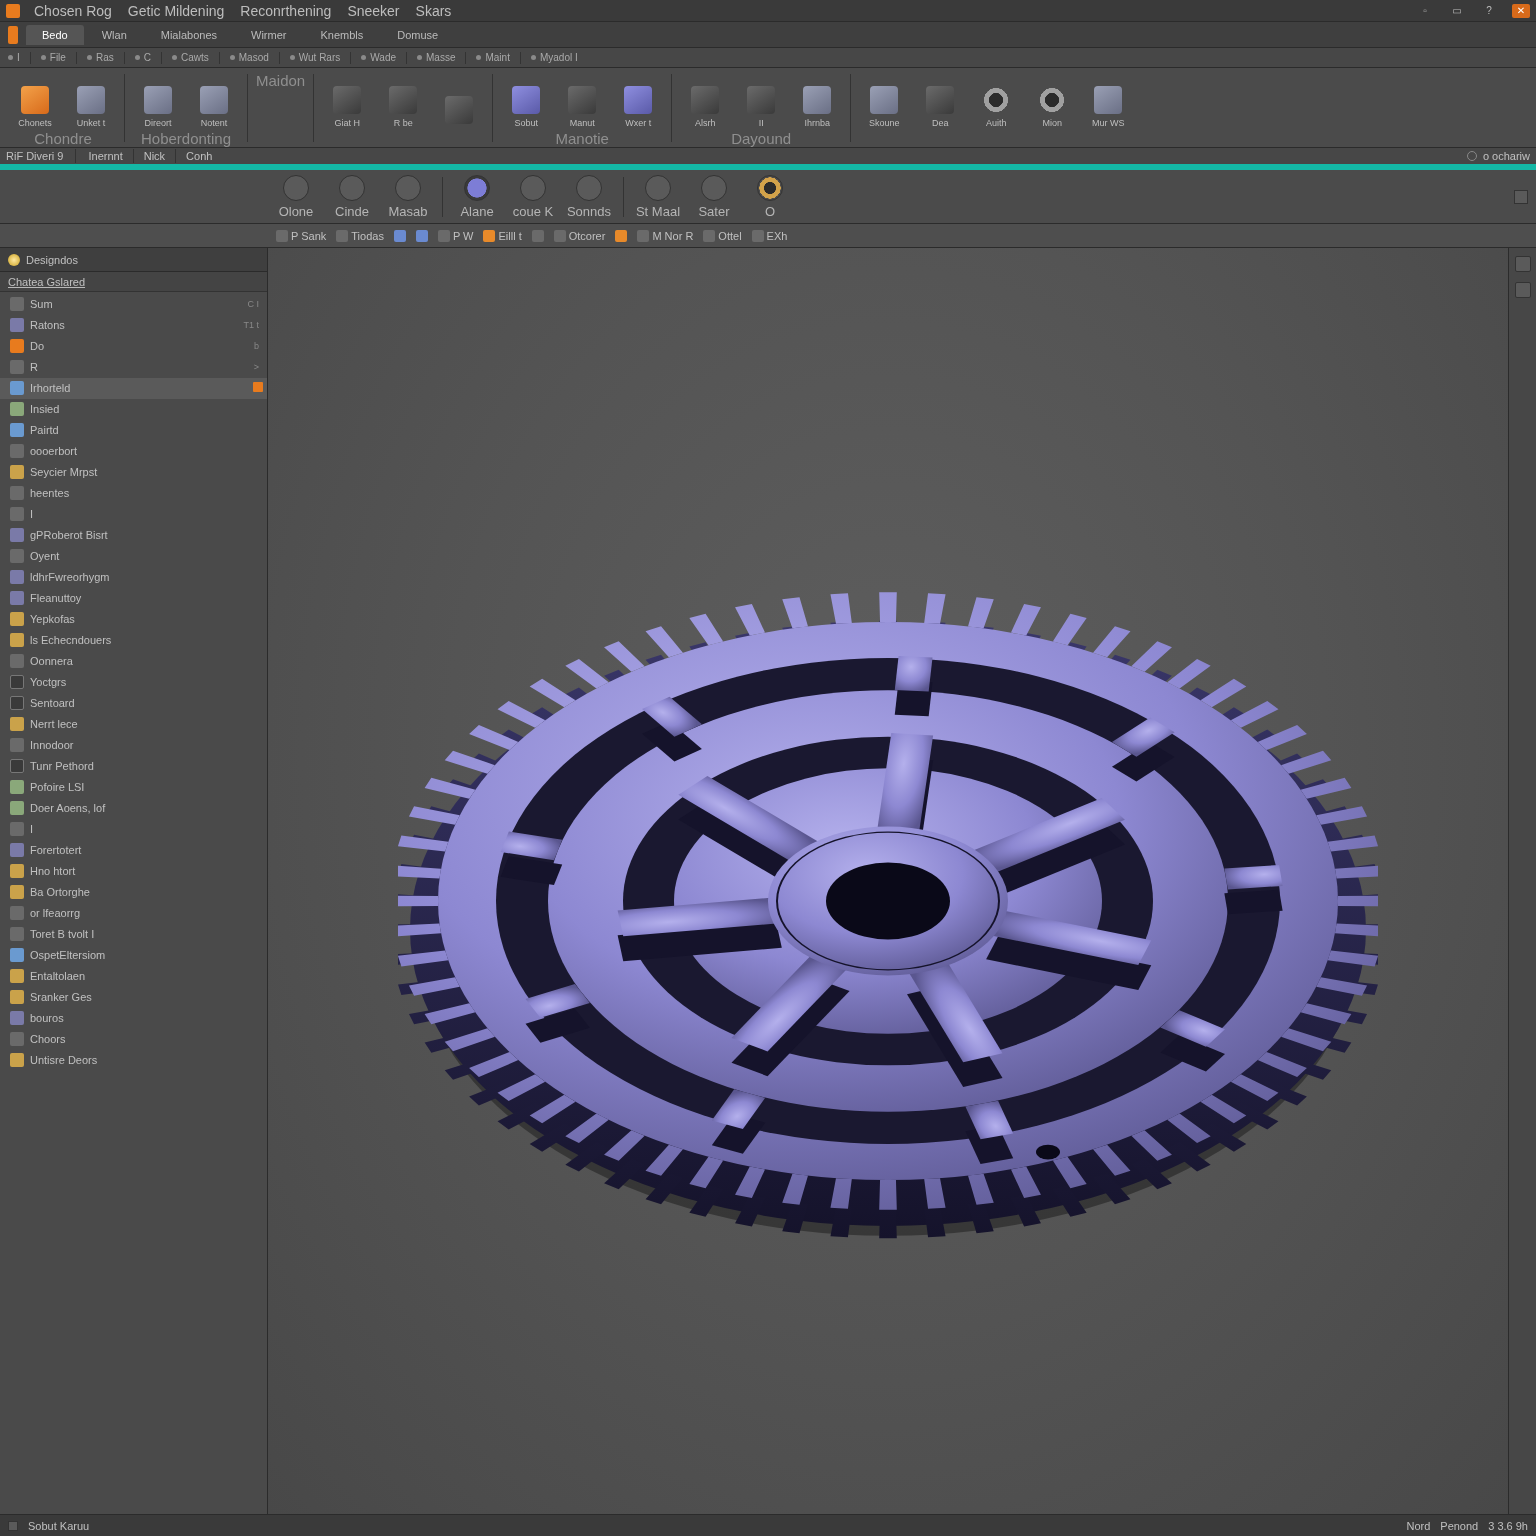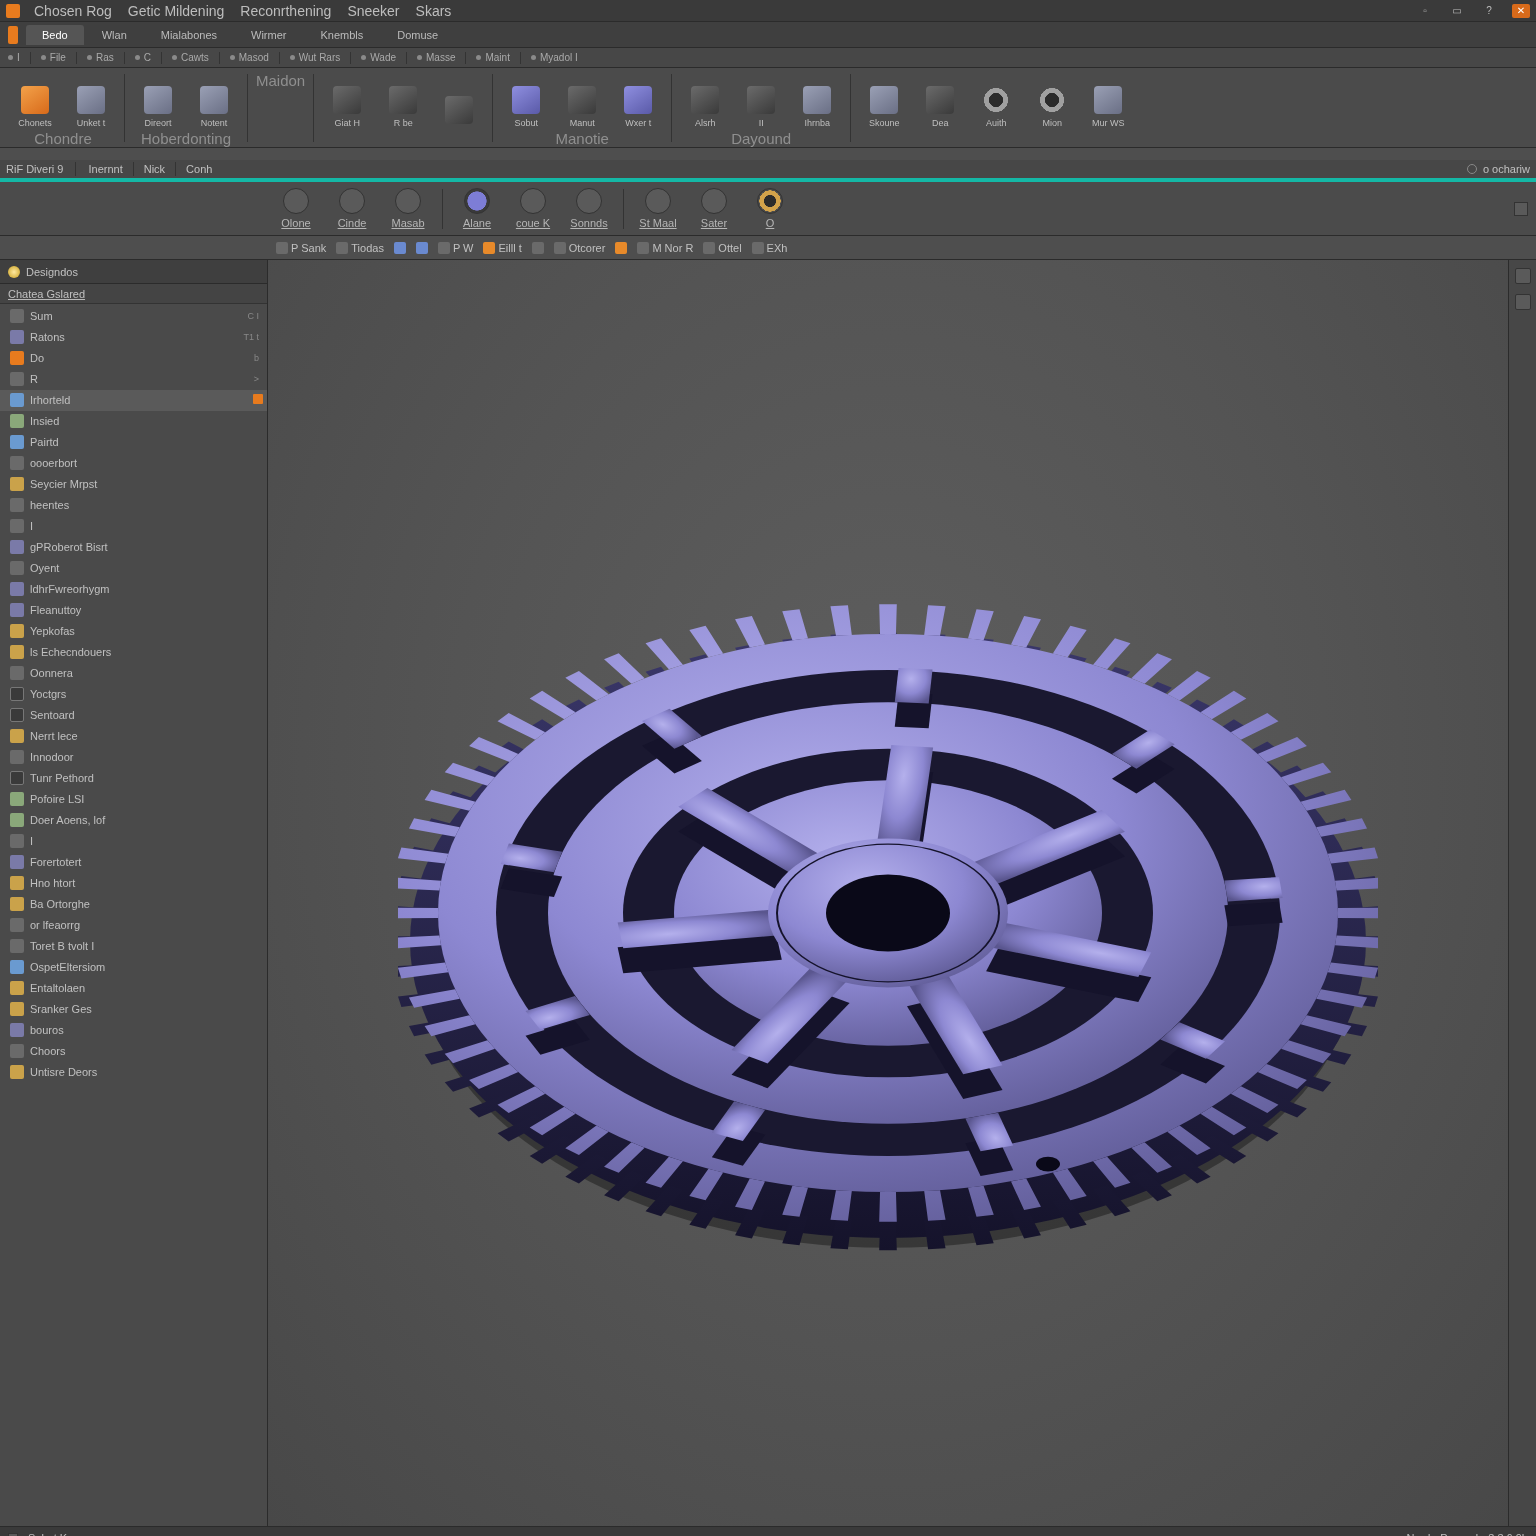--- a/index.html
+++ b/index.html
@@ -41,21 +41,21 @@
 .ico.violet{background:linear-gradient(145deg,#8f8fe0,#5a5aa8);}
 .ico.dark{background:linear-gradient(145deg,#6b6b6b,#3a3a3a);}
 .ico.ring{background:radial-gradient(circle,#2b2b2b 35%,#a0a0a0 36%,#a0a0a0 60%,transparent 61%);}
 
 
 #panelrow{height:54px;background:#4b4b4b;border-bottom:1px solid #2b2b2b;display:flex;align-items:center;}
 #panelrow .panelbtn{display:flex;flex-direction:column;align-items:center;gap:3px;width:56px;}
 #panelrow .panelbtn .circ{width:26px;height:26px;border-radius:50%;background:#5a5a5a;border:1px solid #333;display:flex;align-items:center;justify-content:center;}
 #panelrow .panelbtn .circ.inner{background:radial-gradient(circle,#7d7dd6 0 55%,#3a3a3a 58% 100%);}
 #panelrow .panelbtn .circ.ring{background:radial-gradient(circle,#2b2b2b 35%,#d2a24a 36% 62%,transparent 63%);}
-#panelrow .panelbtn .lbl{font-size:11px;color:#b5b5b5;text-decoration:underline;}
+#panelrow .panelbtn .lbl{font-size:13px;color:#b5b5b5;}
 #panelrow .vsep{width:1px;height:40px;background:#333;margin:0 6px;}
 
 
 #minitool{height:24px;background:#4e4e4e;border-bottom:1px solid #2b2b2b;padding:0 6px;gap:8px;font-size:10px;color:#a8a8a8;}
 #minitool .mb{display:flex;align-items:center;gap:3px;}
 #minitool .mi{width:12px;height:12px;background:#6a6a6a;border-radius:2px;}
 #minitool .mi.orange{background:#e88a2a;}
 #minitool .mi.blue{background:#6a8ad0;}
 
 
@@ -82,21 +82,21 @@
 
 
 #viewport{flex:1;background:radial-gradient(ellipse at 50% 40%,#5e5e5e 0%,#545454 50%,#484848 100%);position:relative;display:flex;align-items:center;justify-content:center;}
 #gear{width:980px;height:720px;}
 
 
 #rightgutter{width:28px;background:#474747;border-left:1px solid #2b2b2b;display:flex;flex-direction:column;align-items:center;gap:10px;padding-top:8px;}
 #rightgutter .rg{width:16px;height:16px;background:#5a5a5a;border:1px solid #333;border-radius:2px;}
 
 
-#cmdstrip{height:22px;background:#474747;border-bottom:4px solid #14b8a6;display:flex;align-items:center;padding:0 6px;gap:8px;font-size:10px;color:#a8a8a8;margin-top:12px;}
+#cmdstrip{height:22px;background:#474747;border-bottom:6px solid #14b8a6;display:flex;align-items:center;padding:0 6px;gap:8px;font-size:10px;color:#a8a8a8;}
 #cmdstrip .area{display:flex;align-items:center;gap:6px;}
 #cmdstrip .sep{width:1px;height:14px;background:#333;margin:0 4px;}
 
 
 #statusbar{height:22px;background:#3a3a3a;border-top:1px solid #2b2b2b;display:flex;align-items:center;padding:0 8px;gap:10px;font-size:10px;color:#a8a8a8;}
 #statusbar .spacer{flex:1;}
 </style>
 </head>
 <body>
 

